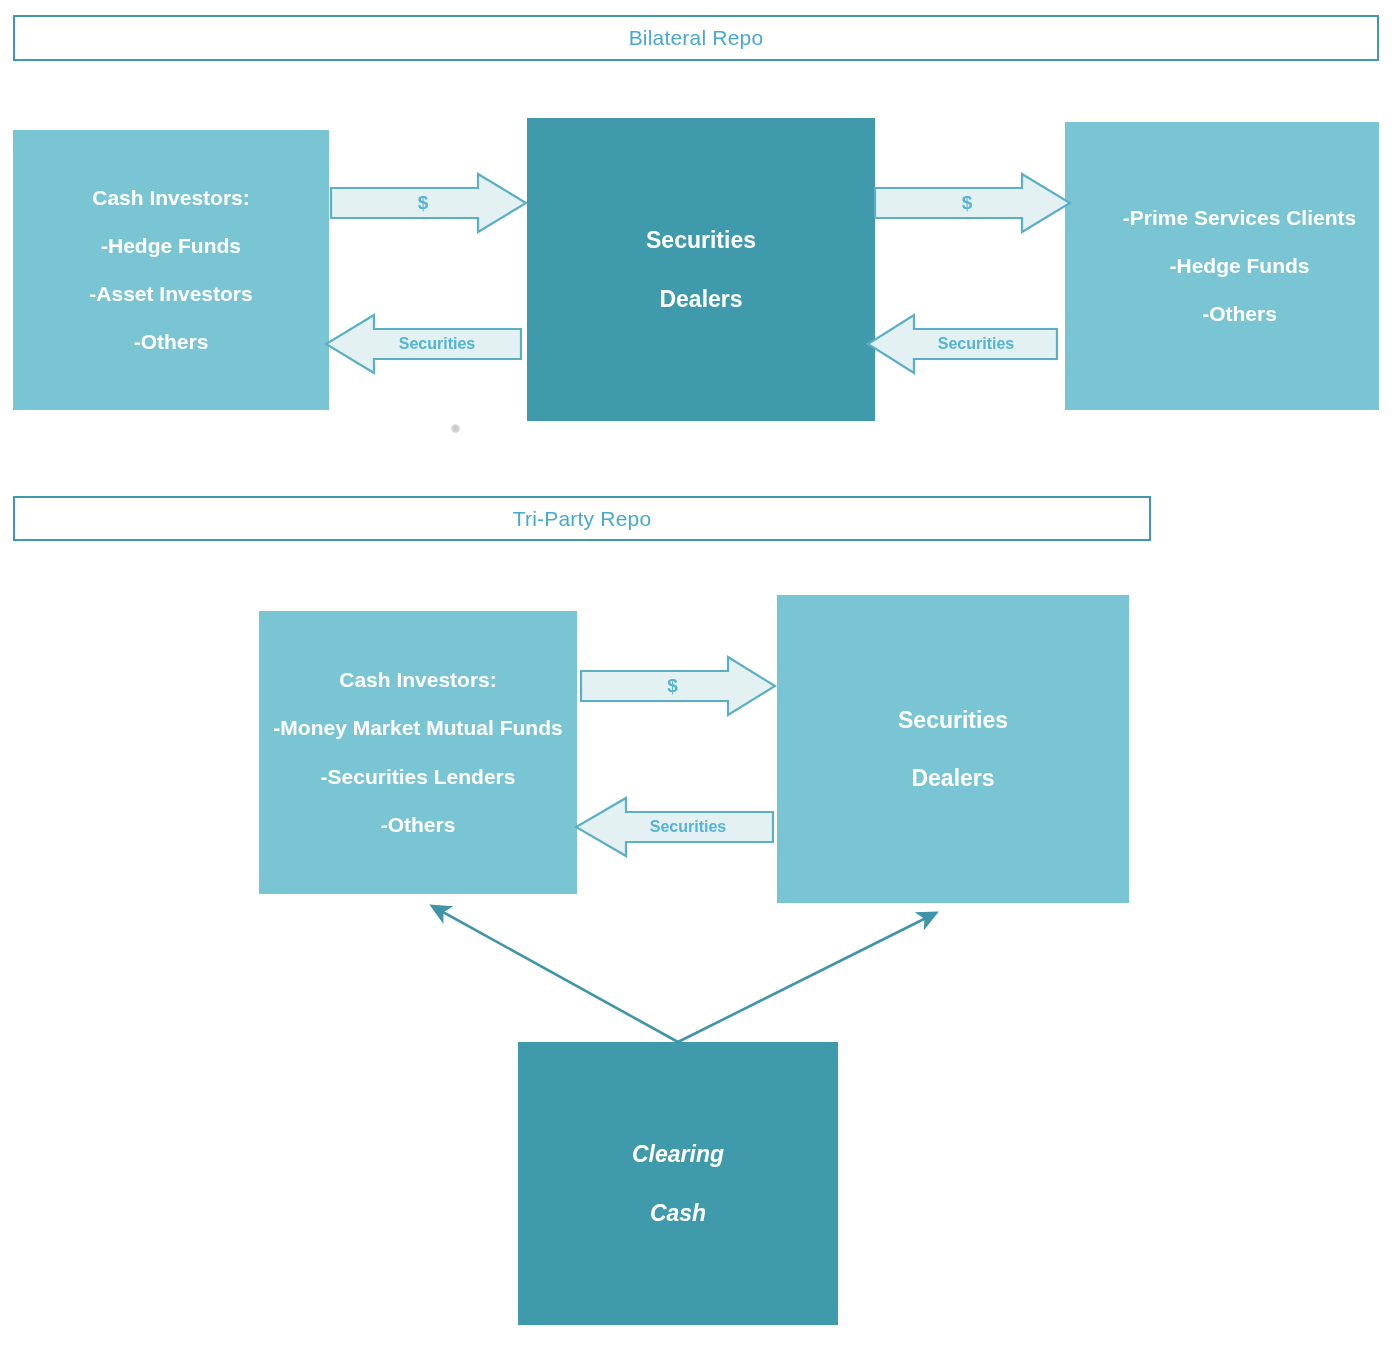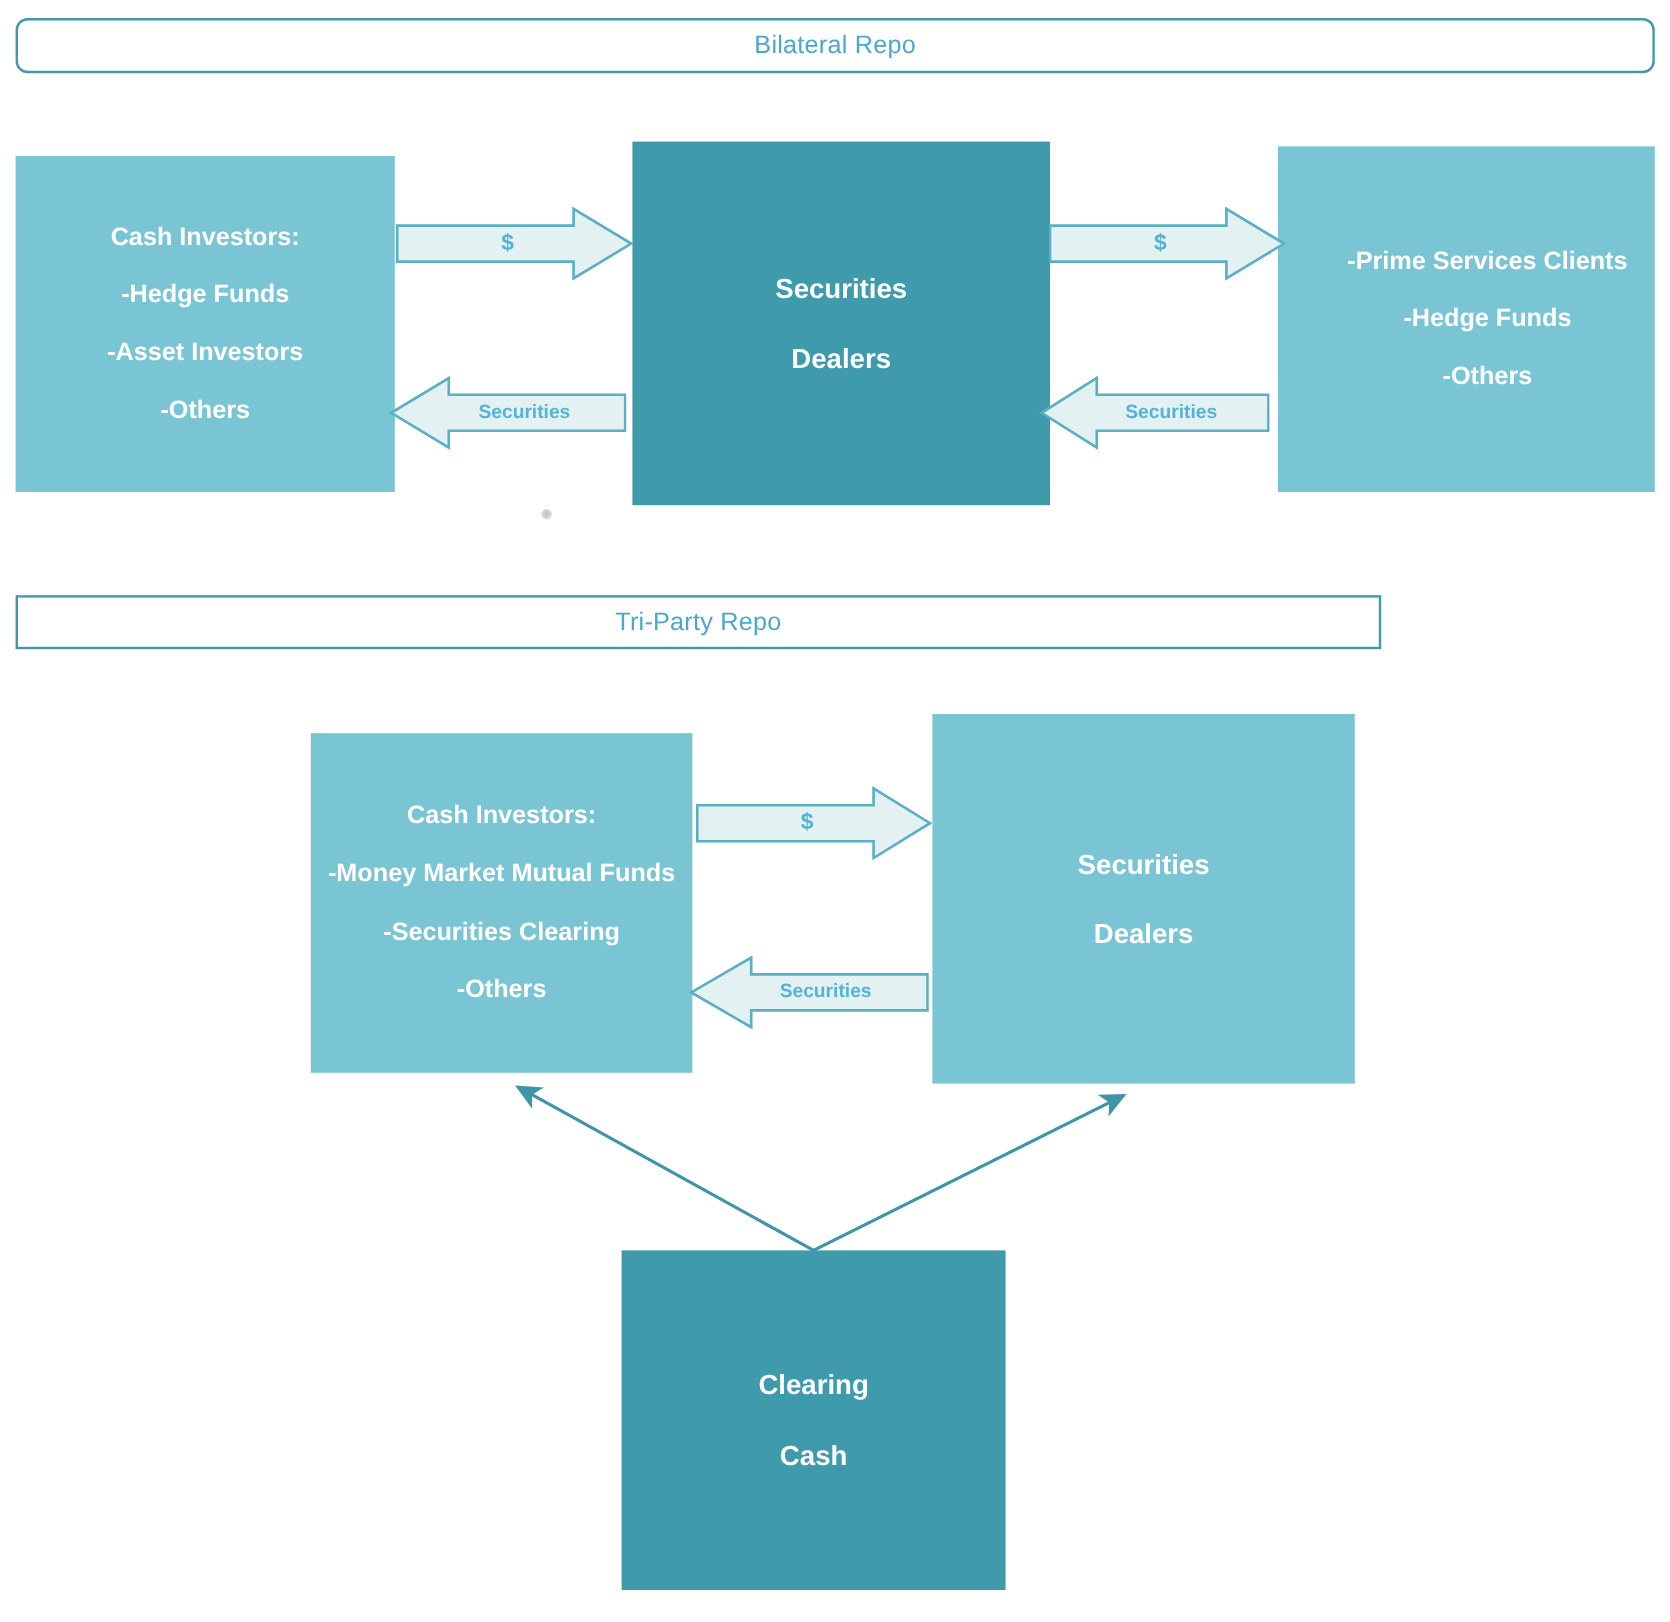--- a/index.html
+++ b/index.html
@@ -105,21 +105,21 @@
     border-radius: 50%;
     background: radial-gradient(circle, #b6b6b6 0%, #cfcfcf 55%, #ffffff 100%);
     opacity: 0.85;
   }
 </style>
 </head>
 <body>
 
 <div id="canvas">
 
-  <div class="section-header" style="left:13px; top:15px; width:1366px; height:46px;border-radius:10px;">
+  <div class="section-header" style="left:13px; top:15px; width:1366px; height:46px;">
     <span class="title">Bilateral Repo</span>
   </div>
 
   <div class="entity-box light" style="left:13px; top:130px; width:316px; height:280px;">
     <div class="line">Cash Investors:</div>
     <div class="line">-Hedge Funds</div>
     <div class="line">-Asset Investors</div>
     <div class="line">-Others</div>
   </div>
 
@@ -164,30 +164,30 @@
 
   <div class="speck" style="left:451px; top:424px;"></div>
 
   <div class="section-header" style="left:13px; top:496px; width:1138px; height:45px;">
     <span class="title">Tri-Party Repo</span>
   </div>
 
   <div class="entity-box light" style="left:259px; top:611px; width:318px; height:283px;">
     <div class="line">Cash Investors:</div>
     <div class="line">-Money Market Mutual Funds</div>
-    <div class="line">-Securities Clearing</div>
+    <div class="line">-Securities Lenders</div>
     <div class="line">-Others</div>
   </div>
 
   <div class="entity-box light big-label" style="left:777px; top:595px; width:352px; height:308px;">
     <div class="line">Securities</div>
     <div class="line">Dealers</div>
   </div>
 
-  <div class="entity-box dark big-label" style="left:518px; top:1042px; width:320px; height:283px;">
+  <div class="entity-box dark big-label" style="left:518px; top:1042px; width:320px; height:283px;font-style:italic;">
     <div class="line">Clearing</div>
     <div class="line">Cash</div>
   </div>
 
   <div class="block-arrow cash right" style="left:580px; top:655px; width:197px; height:62px;">
     <svg viewBox="0 0 197 62" preserveAspectRatio="none">
       <polygon points="1,16 148,16 148,2 195,31 148,60 148,46 1,46" fill="#e3f1f3" stroke="#5aafc4" stroke-width="2.2"></polygon>
     </svg>
     <span class="arrow-label">$</span>
   </div>

